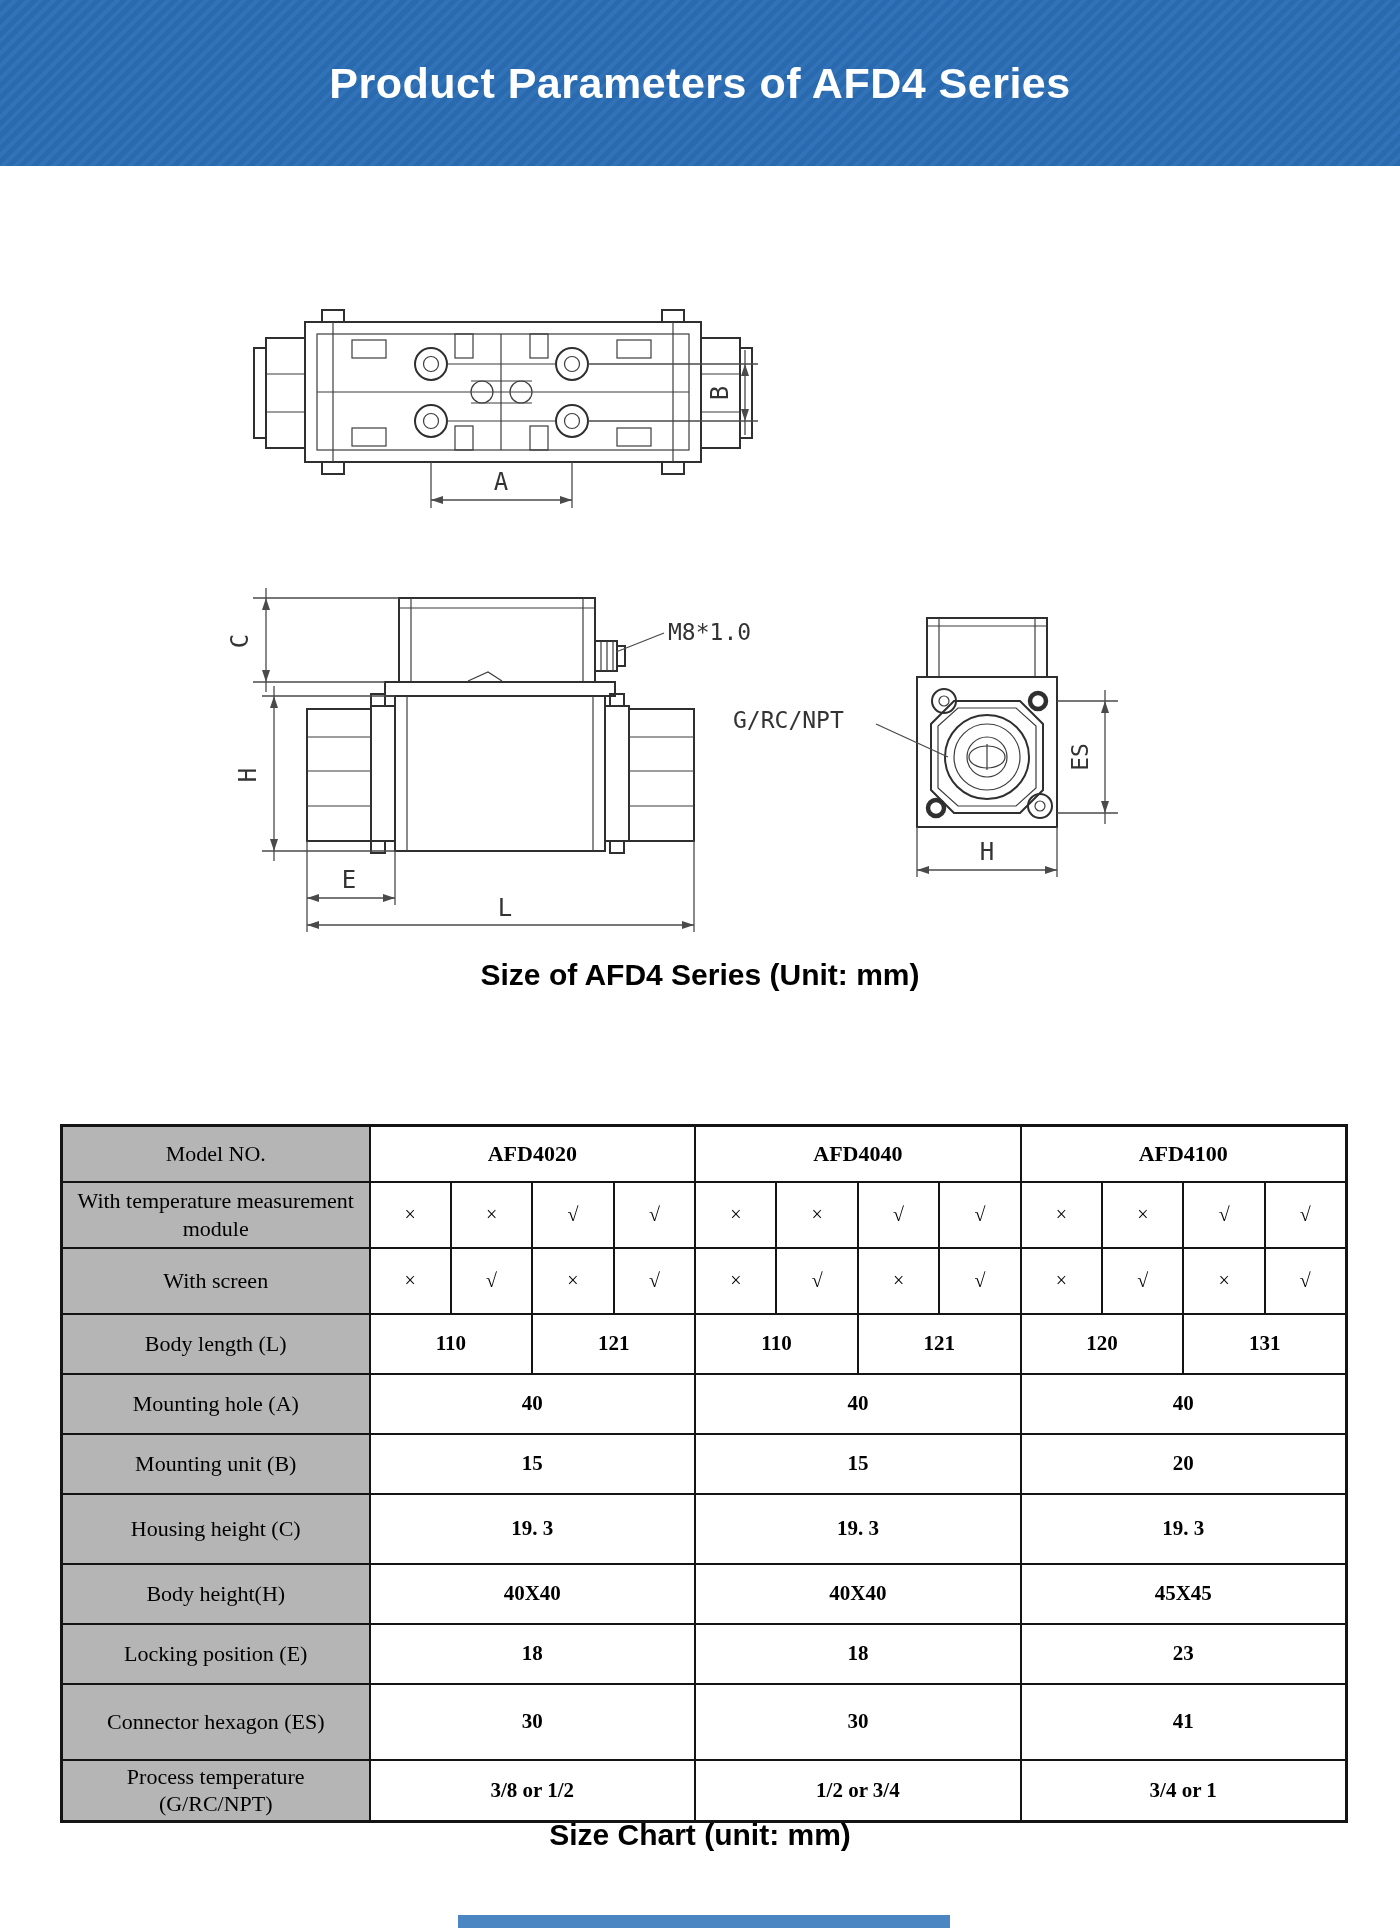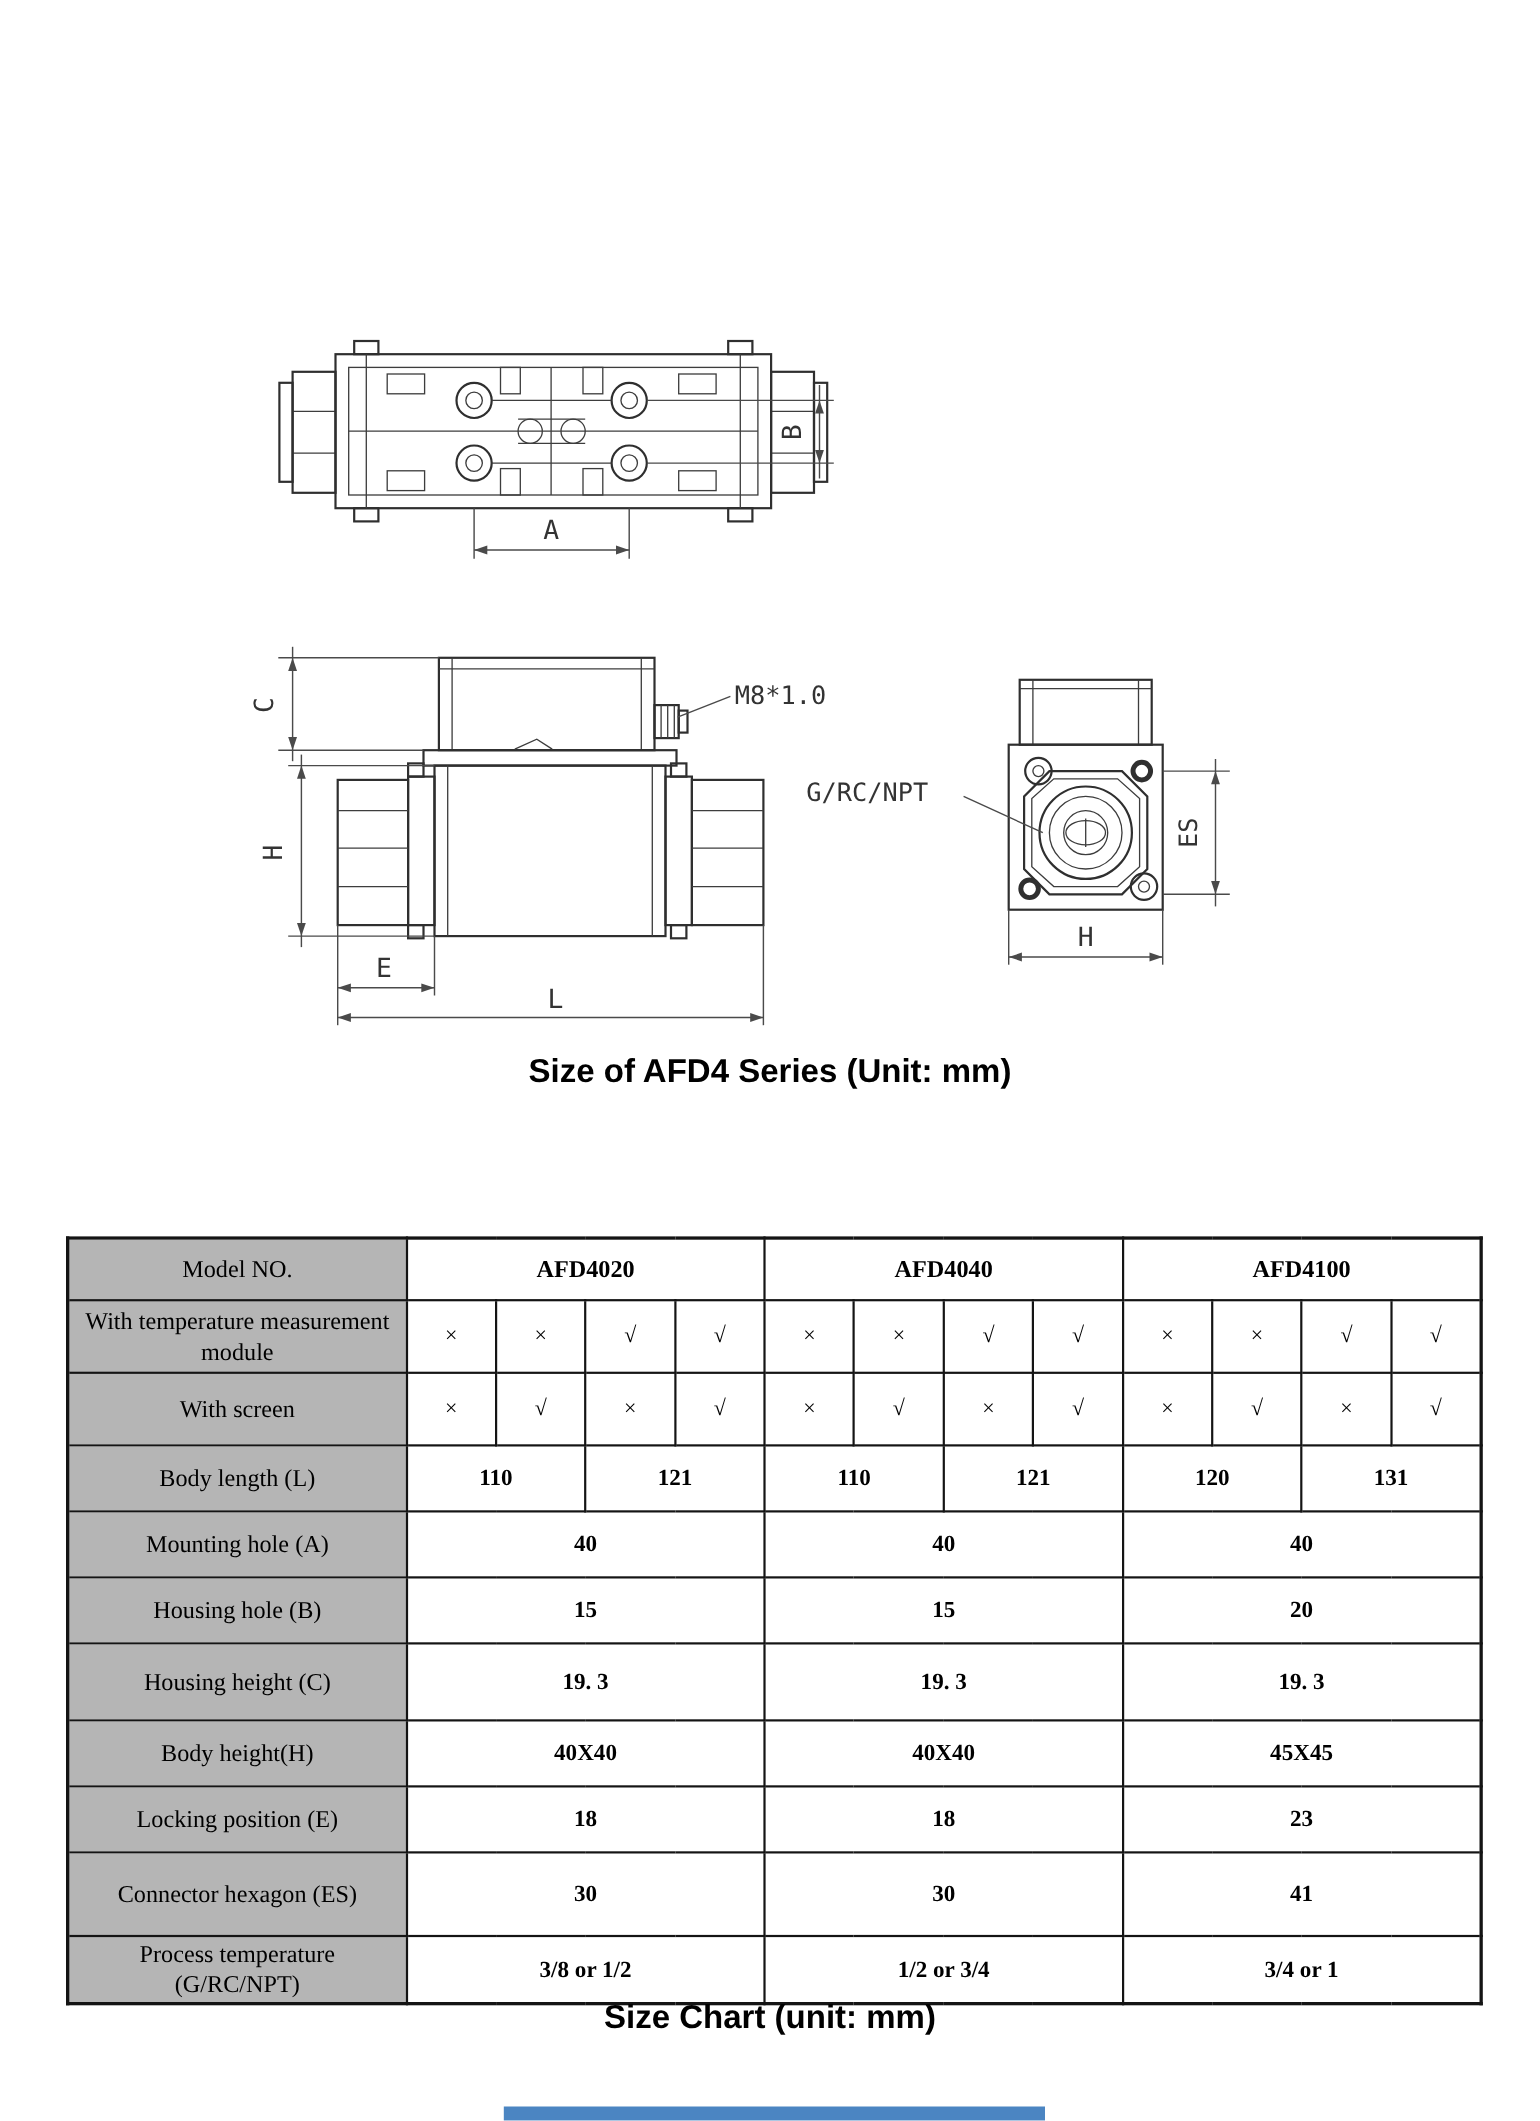--- a/index.html
+++ b/index.html
@@ -38,20 +38,23 @@
   .size-table td.model{font-size:22px;font-weight:bold;}
   .size-table td.mark{font-size:20px;font-weight:normal;}
 
   .bottom-bar{position:absolute;left:458px;top:1915px;width:492px;height:13px;background:#4b85c2;}
 </style>
 </head>
 <body>
 
 <div class="page">
 
+  <div class="banner">
+    <h1>Product Parameters of AFD4 Series</h1>
+  </div>
 
   <svg class="drawing-svg" width="1400" height="960" viewBox="0 0 1400 960">
 
     <g>
 
       <rect class="outline" x="266" y="338" width="39" height="110"></rect>
       <line class="inner" x1="266" y1="374" x2="305" y2="374"></line>
       <line class="inner" x1="266" y1="412" x2="305" y2="412"></line>
       <rect class="outline" x="254" y="348" width="12" height="90"></rect>
       <rect class="outline" x="701" y="338" width="39" height="110"></rect>
@@ -298,21 +301,21 @@
           <td colspan="2">120</td>
           <td colspan="2">131</td>
         </tr>
         <tr style="height: 60px;">
           <th class="row-label">Mounting hole (A)</th>
           <td colspan="4">40</td>
           <td colspan="4">40</td>
           <td colspan="4">40</td>
         </tr>
         <tr style="height: 60px;">
-          <th class="row-label">Housing hole (B)</th>
+          <th class="row-label">Mounting unit (B)</th>
           <td colspan="4">15</td>
           <td colspan="4">15</td>
           <td colspan="4">20</td>
         </tr>
         <tr style="height: 70px;">
           <th class="row-label">Housing height (C)</th>
           <td colspan="4">19. 3</td>
           <td colspan="4">19. 3</td>
           <td colspan="4">19. 3</td>
         </tr>

